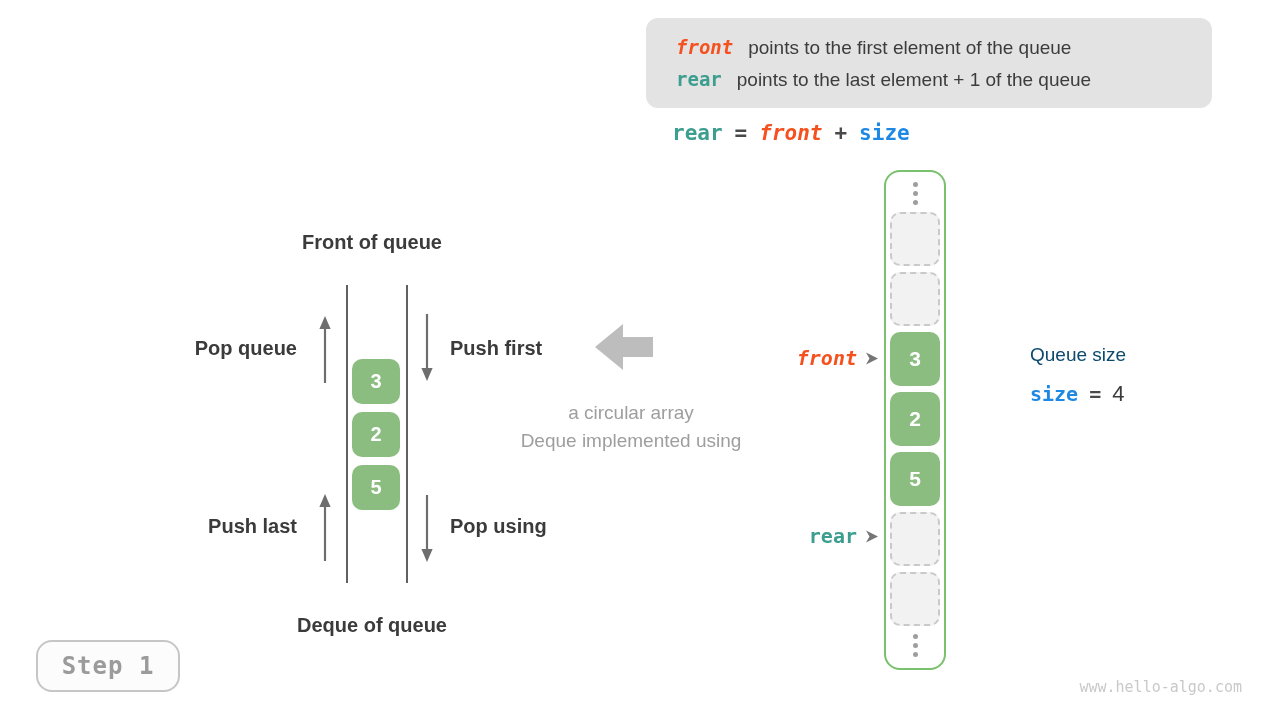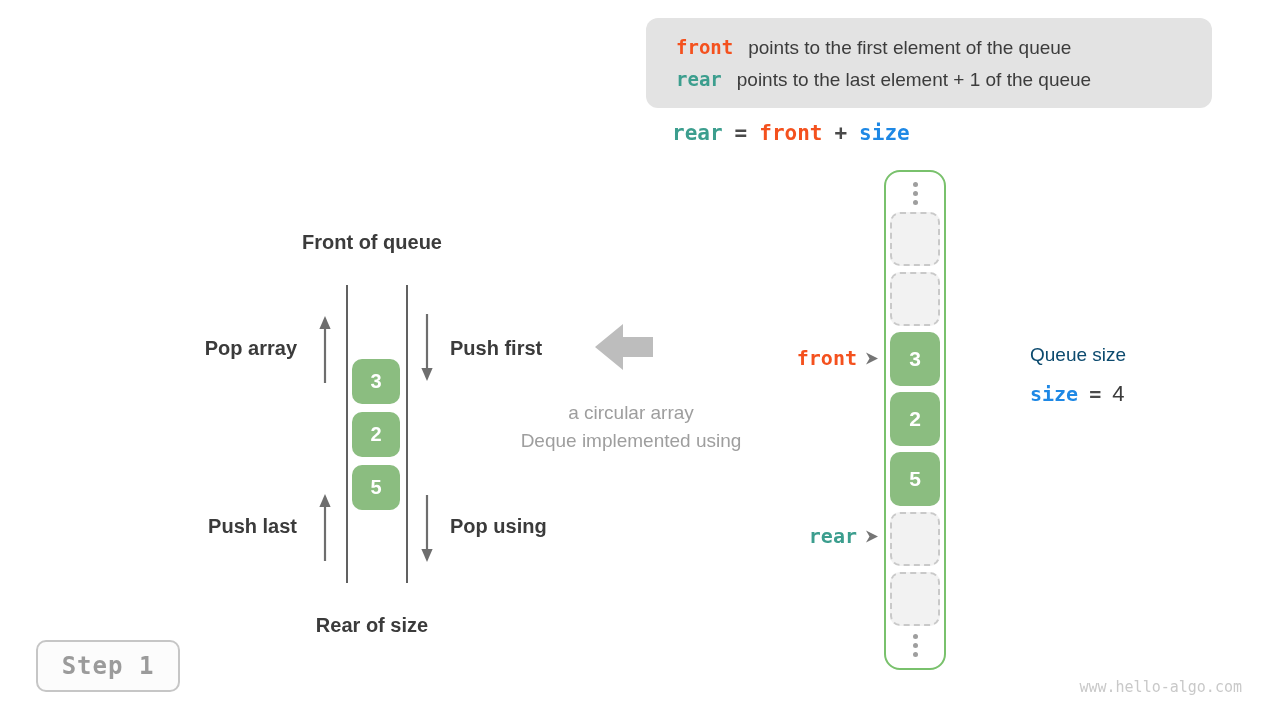--- a/index.html
+++ b/index.html
@@ -13,21 +13,21 @@
 
   
   .legend-box {
     position:absolute; left:646px; top:18px; width:566px; height:90px;
     background:var(--legend-bg); border-radius:12px;
     display:flex; flex-direction:column; justify-content:center; gap:9px;
     padding-left:30px;
   }
   .legend-row { display:flex; align-items:baseline; gap:15px; font-size:19px; }
   .legend-row .mono { font-size:19px; }
-  .kw-front { color:var(--orange); }
+  .kw-front { color:var(--orange);font-style:italic; }
   .kw-rear  { color:var(--teal); }
   .kw-size  { color:var(--blue); }
 
   
   .formula {
     position:absolute; left:672px; top:121px; display:flex; gap:12px;
     font-size:21px; align-items:baseline;
   }
   .formula .op { color:#4a4a4a; }
 
@@ -93,21 +93,21 @@
   .queue-size-eq {
     position:absolute; left:1030px; top:381px; display:flex; gap:11px; align-items:baseline;
     font-size:20px;
   }
   .queue-size-eq .op { color:#4a4a4a; }
   .queue-size-eq .val { font-size:22px; color:#3b3b3b; }
 
   
   .step-badge {
     position:absolute; left:36px; top:640px; width:144px; height:52px;
-    border:2px solid var(--step-border); border-radius:10px; background:#fcfcfc;
+    border:2px solid var(--step-border); border-radius:16px; background:#fcfcfc;
     display:flex; align-items:center; justify-content:center;
     font-size:24px; color:var(--step-text); letter-spacing:1px;
   }
   .watermark {
     position:absolute; right:38px; top:678px; font-size:15px;
     font-family:"DejaVu Sans Mono", monospace; color:var(--watermark);
   }
 </style>
 </head>
 <body>
@@ -127,30 +127,30 @@
 
   <div class="formula mono">
     <span class="kw-rear">rear</span>
     <span class="op">=</span>
     <span class="kw-front">front</span>
     <span class="op">+</span>
     <span class="kw-size">size</span>
   </div>
 
   <div class="lbl front-of-queue">Front of queue</div>
-  <div class="lbl rear-of-queue">Rear of size</div>
+  <div class="lbl rear-of-queue">Deque of queue</div>
 
   <div class="vline left"></div>
   <div class="vline right"></div>
 
   <div class="queue-box qb0">3</div>
   <div class="queue-box qb1">2</div>
   <div class="queue-box qb2">5</div>
 
-  <div class="lbl pop-first">Pop array</div>
+  <div class="lbl pop-first">Pop queue</div>
   <div class="lbl push-first">Push first</div>
   <div class="lbl push-last">Push last</div>
   <div class="lbl pop-last">Pop using</div>
 
   <span class="thin-arrow a-up1">
     <svg width="14" height="70" viewBox="0 0 14 70">
         <line x1="7" y1="68" x2="7" y2="10" stroke="currentColor" stroke-width="2.2"></line>
         <polygon points="7,1 1.4,14 12.6,14" fill="currentColor"></polygon>
       </svg>
   </span>

